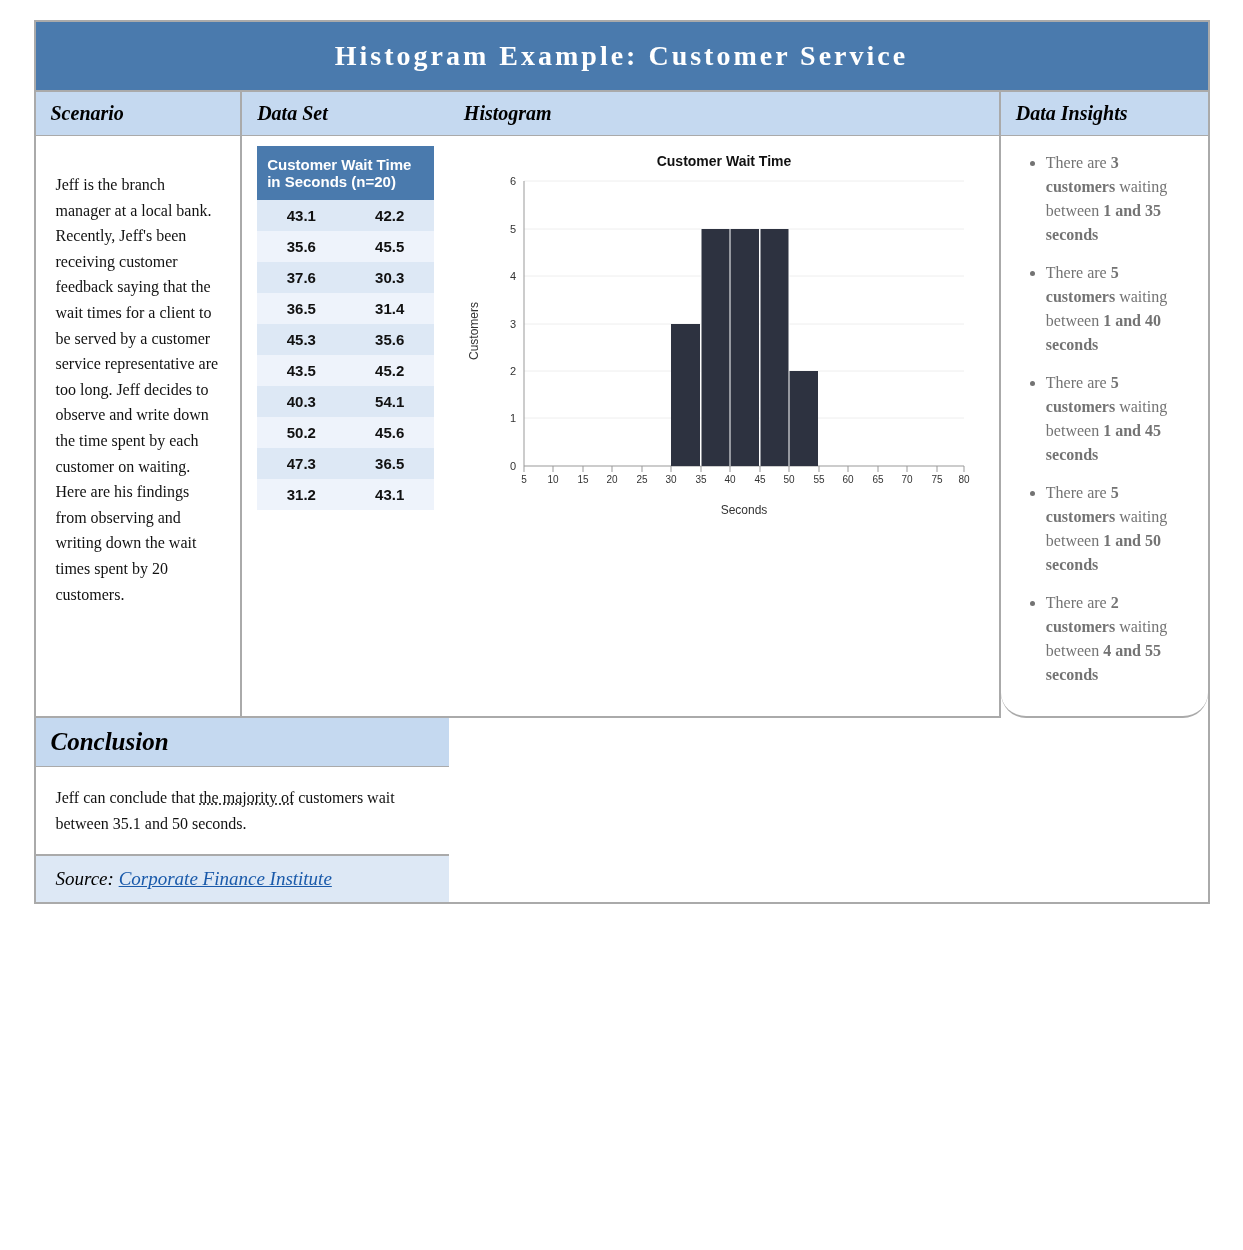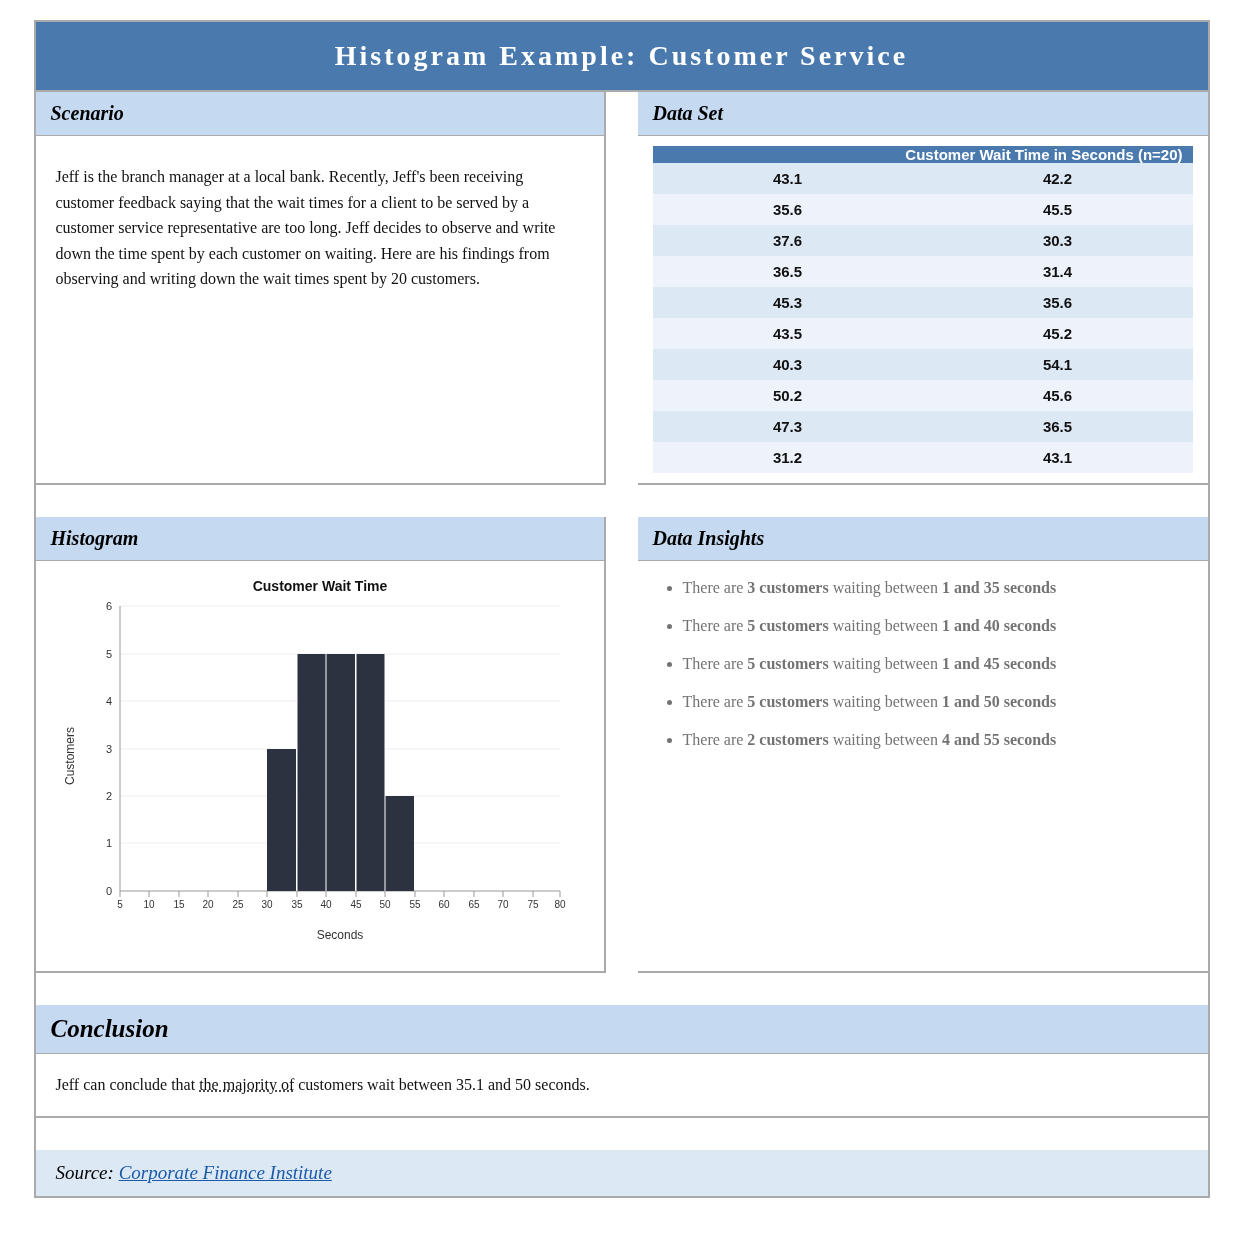--- a/index.html
+++ b/index.html
@@ -21,39 +21,38 @@
       text-align: center;
       padding: 18px 10px;
       letter-spacing: 3px;
       font-size: 28px;
       font-weight: bold;
       font-style: normal;
     }
     
     .main-grid {
       display: grid;
-      grid-template-columns: 1fr 1fr;
+      grid-template-columns: 1fr 1fr 1fr 1fr;
       border-top: 2px solid #aaa;
-      gap: 32px;
     }
     
     .scenario-cell {
       border-right: 2px solid #aaa;
       border-bottom: 2px solid #aaa;
     }
     .scenario-header {
       background: #c5d9f0;
       padding: 10px 15px;
       font-style: italic;
       font-weight: bold;
       font-size: 20px;
       border-bottom: 1px solid #aaa;
     }
     .scenario-body {
-      padding: 28px 20px;
+      padding: 36px 20px;
       font-size: 16px;
       line-height: 1.6;
       color: #111;
     }
     
     .dataset-cell {
       border-bottom: 2px solid #aaa;
     }
     .dataset-header {
       background: #c5d9f0;
@@ -68,22 +67,22 @@
     }
     .data-table {
       width: 100%;
       border-collapse: collapse;
     }
     .data-table thead tr th {
       background: #4a7aad;
       color: white;
       font-size: 15px;
       font-weight: bold;
-      padding: 0 10px;
-      text-align: right;
+      padding: 10px 10px;
+      text-align: left;
       font-family: Arial, sans-serif;
     }
     .data-table tbody tr:nth-child(odd) {
       background: #dde8f5;
     }
     .data-table tbody tr:nth-child(even) {
       background: #eef3fb;
     }
     .data-table tbody td {
       text-align: center;
@@ -108,20 +107,21 @@
       border-bottom: 1px solid #aaa;
     }
     .histogram-body {
       padding: 10px 15px;
       display: flex;
       justify-content: center;
     }
     
     .insights-cell {
       border-bottom: 2px solid #aaa;
+      border-radius: 25px;
     }
     .insights-header {
       background: #c5d9f0;
       padding: 10px 15px;
       font-style: italic;
       font-weight: bold;
       font-size: 20px;
       border-bottom: 1px solid #aaa;
     }
     .insights-body {

